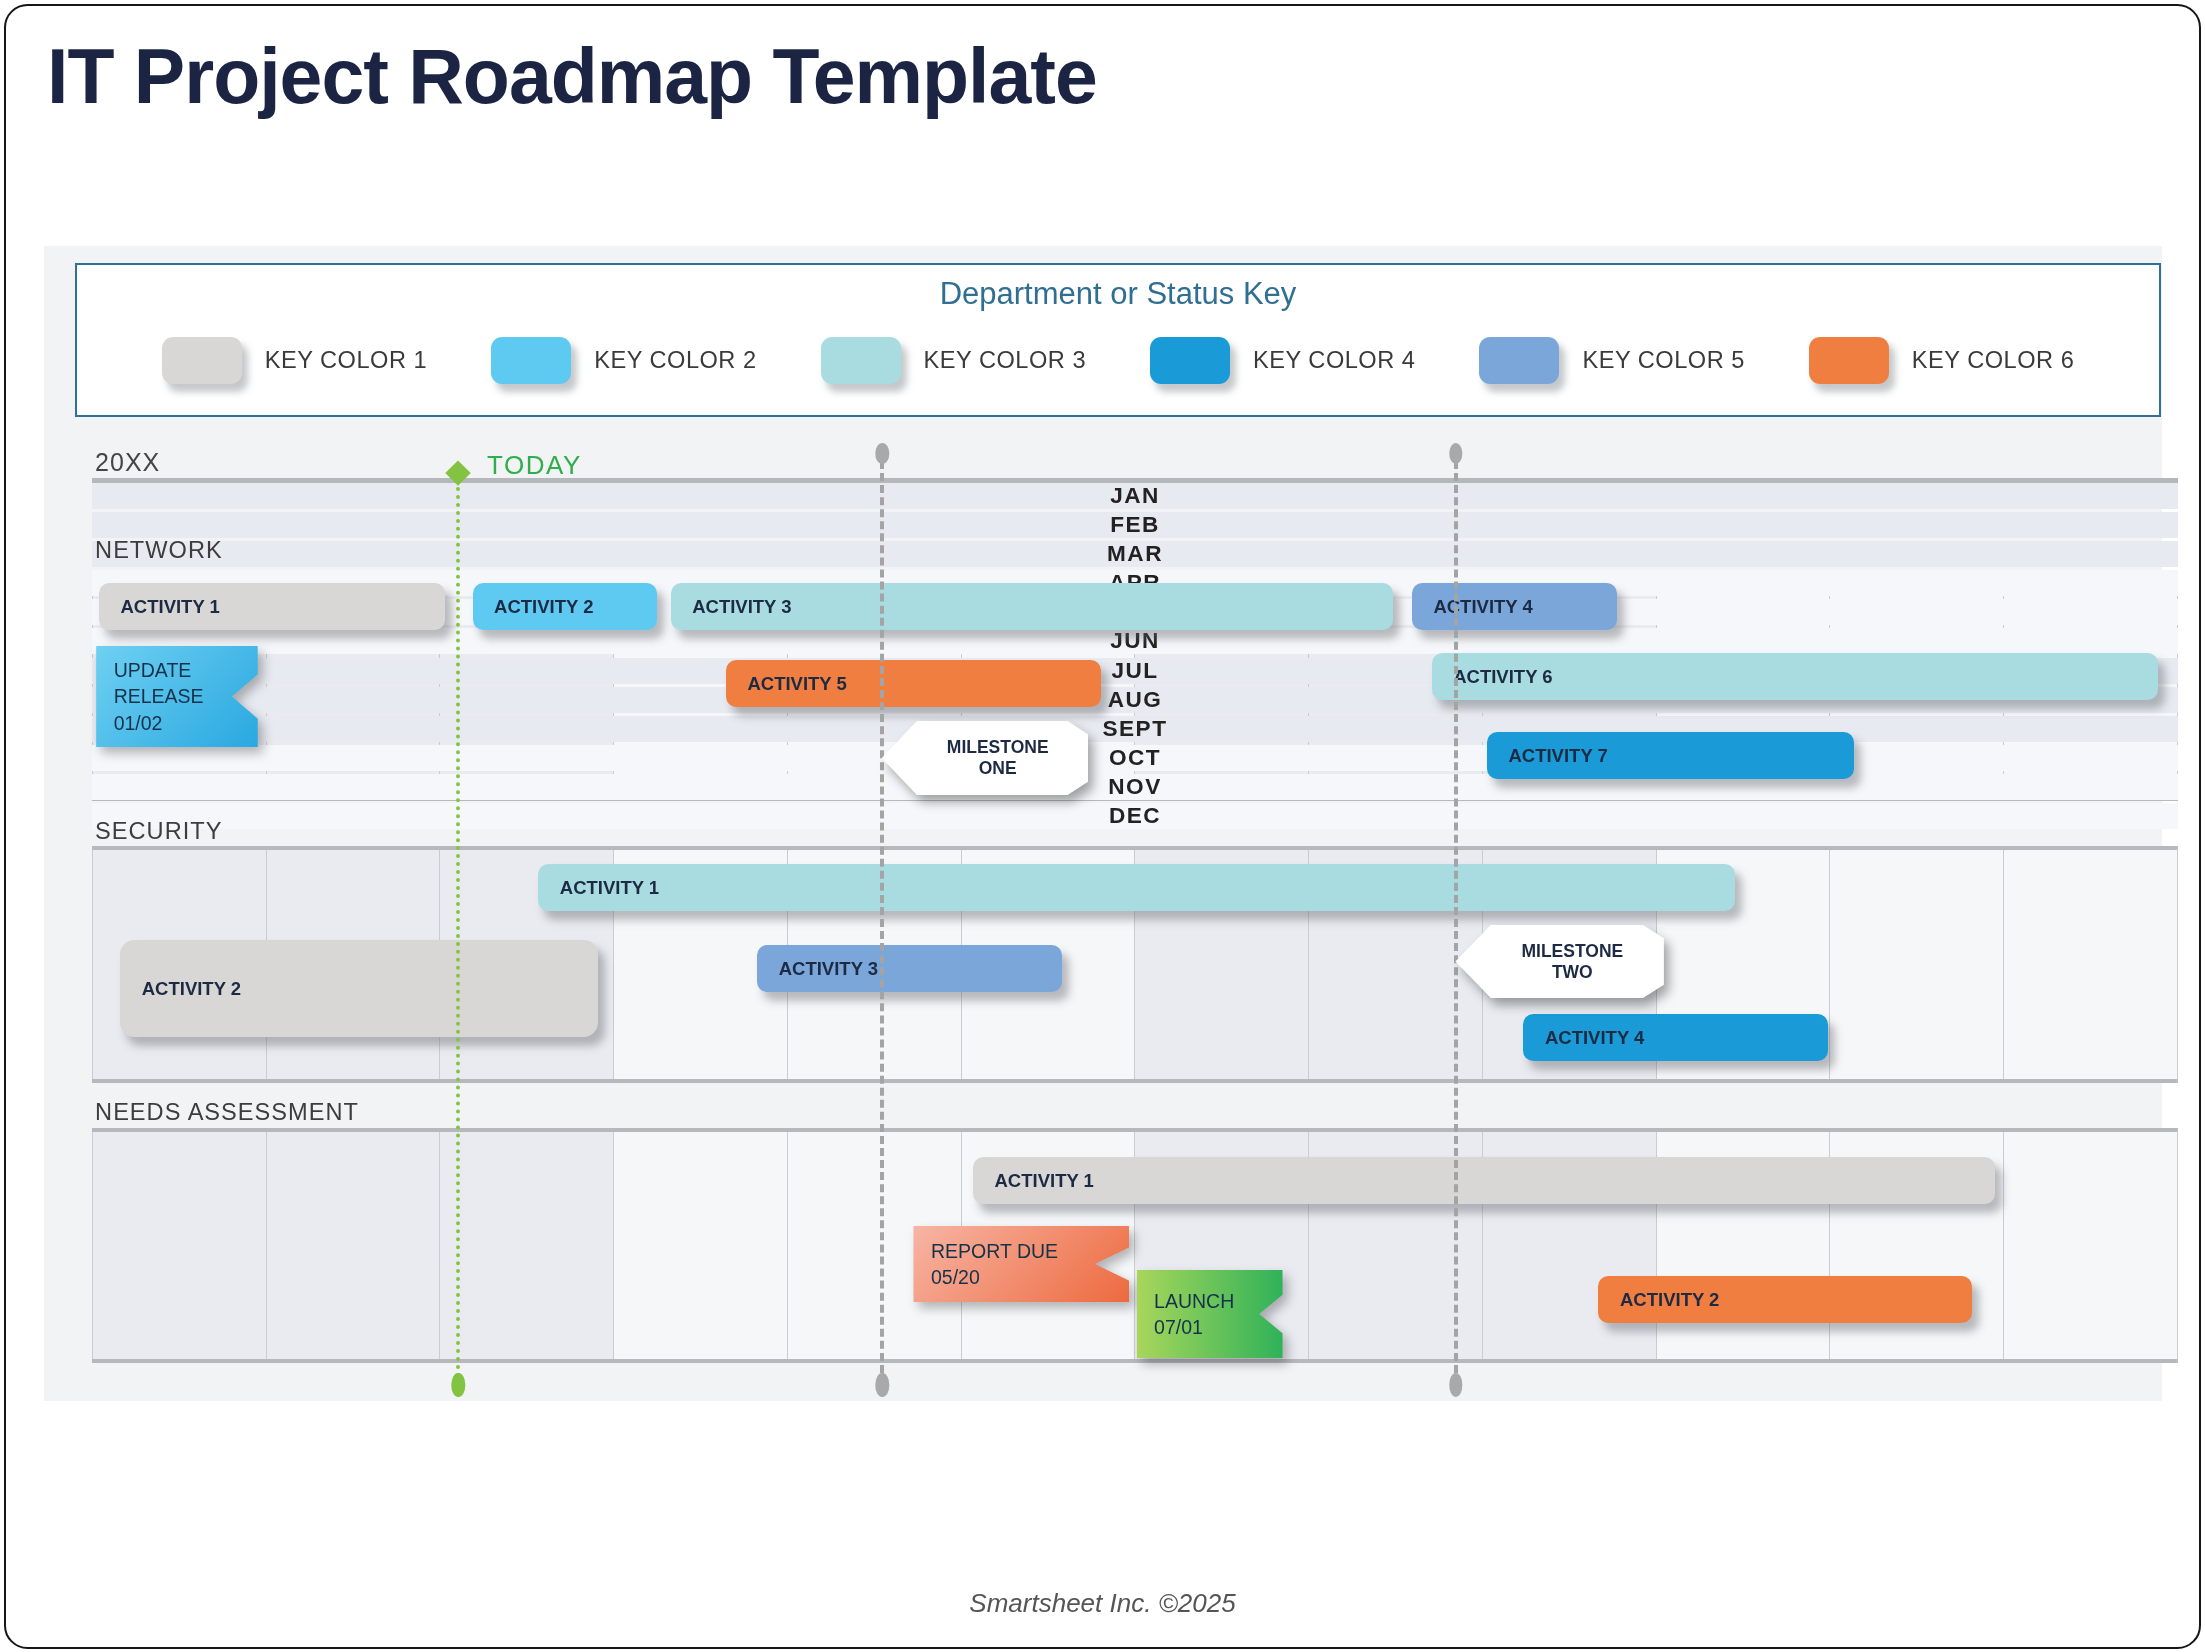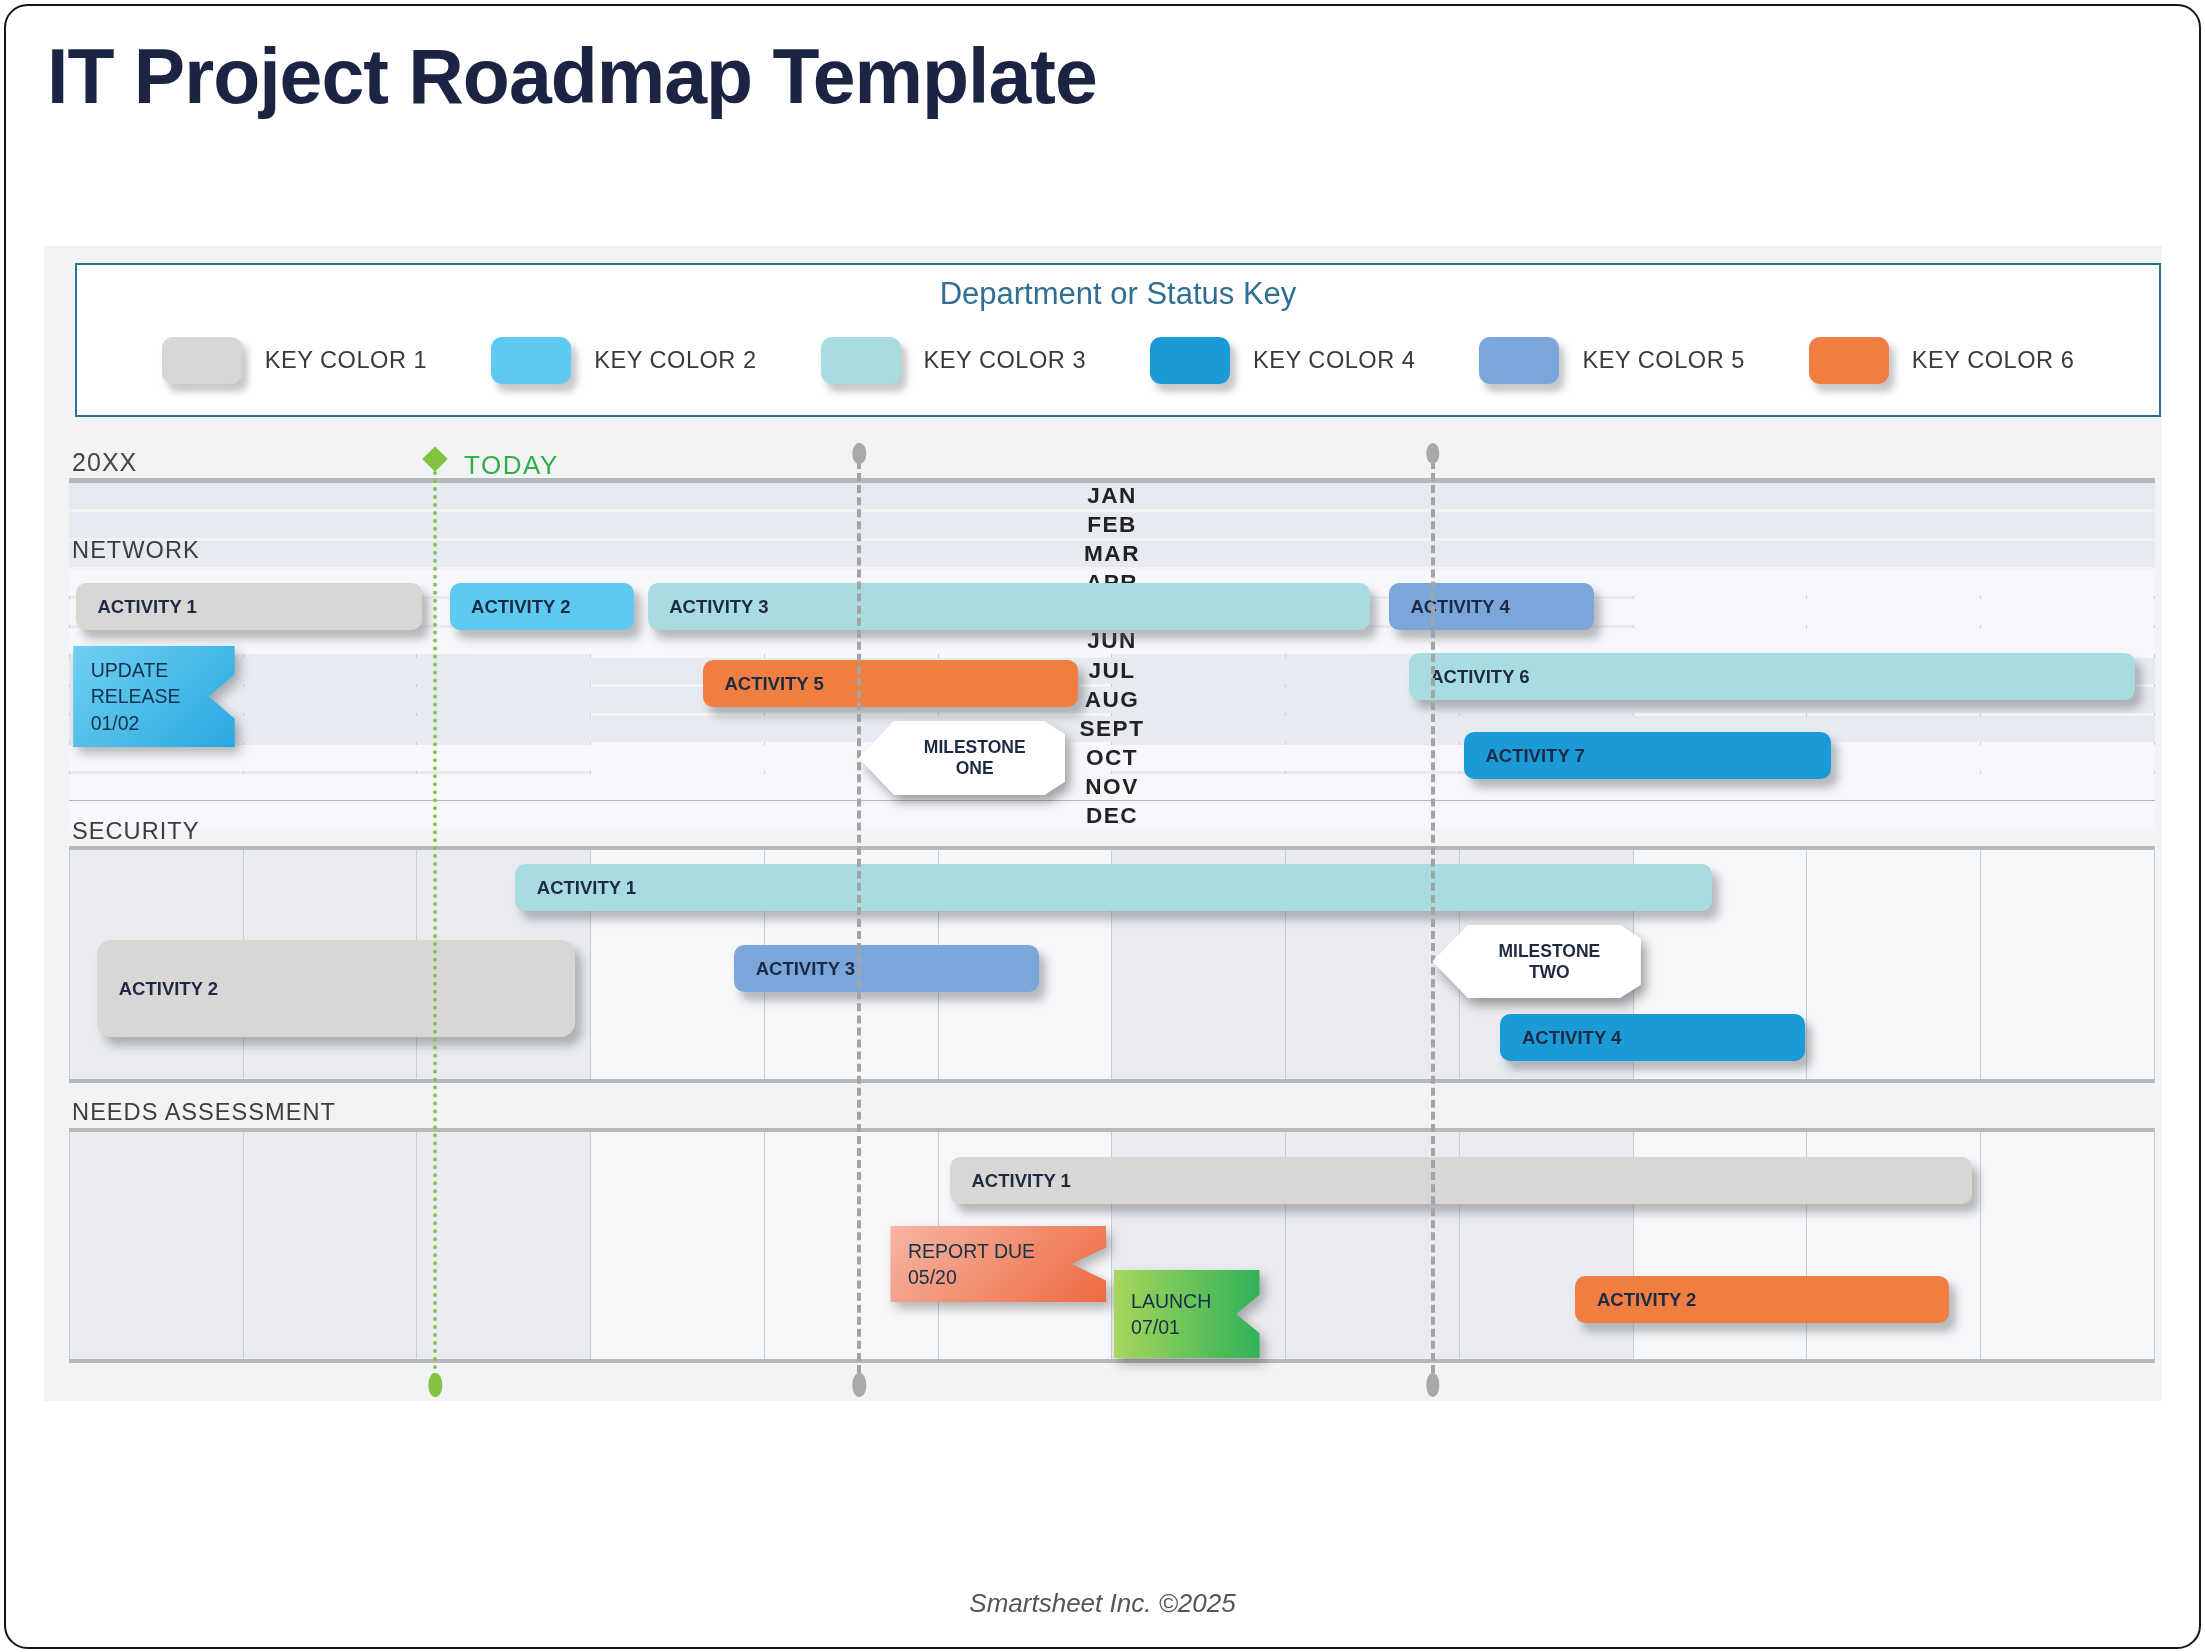--- a/index.html
+++ b/index.html
@@ -16,23 +16,23 @@
               border:2.6px solid #2e7396;box-sizing:border-box;padding-left:24px;}
   .legend-title{position:absolute;left:0;top:11.3px;width:100%;text-align:center;font-size:31px;
                 color:#306f92;}
   .legend-row{position:absolute;left:0;top:72px;width:100%;display:flex;justify-content:center;
               gap:64px;align-items:center;}
   .legend-item{display:flex;align-items:center;gap:23px;}
   .swatch{width:80px;height:47px;border-radius:11.3px;box-shadow:5.1px 7.2px 7.2px rgba(90,95,100,.35);}
   .legend-label{font-size:23.6px;color:#3a3a3a;letter-spacing:0.5px;}
 
   
-  .grid{position:absolute;left:69px;top:0;width:2086px;height:1439px;}
+  .grid{position:absolute;left:92px;top:0;width:2086px;height:1439px;}
   .year-label{position:absolute;left:3.1px;top:448px;font-size:25px;color:#454545;letter-spacing:1px;}
-  .today-marker{position:absolute;top:450px;left:17.56%;display:flex;align-items:flex-start;z-index:6;}
+  .today-marker{position:absolute;top:450px;left:17.56%;display:flex;align-items:flex-end;z-index:6;}
   .today-diamond{width:17.5px;height:17.5px;background:#82c341;transform:translateX(-50%) rotate(45deg);}
   .today-text{font-size:26px;color:#2fae49;letter-spacing:1.5px;margin-left:11.3px;}
   .top-oval{position:absolute;top:443px;width:13.4px;height:20.6px;border-radius:50%;background:#a9a9a9;
             transform:translateX(-50%);z-index:6;}
   .bottom-dot{position:absolute;top:1373px;width:13.4px;height:23.6px;border-radius:50%;
               transform:translateX(-50%);z-index:6;}
 
   .month-strip{position:absolute;left:0;top:478px;width:100%;height:5.1px;background:#b5b8bb;}
   .month-header{position:absolute;left:0;top:483px;width:100%;height:41px;display:flex;gap:3.1px;
                 border-bottom:3.1px solid #c2c5c9;z-index:1;flex-direction:column;}

